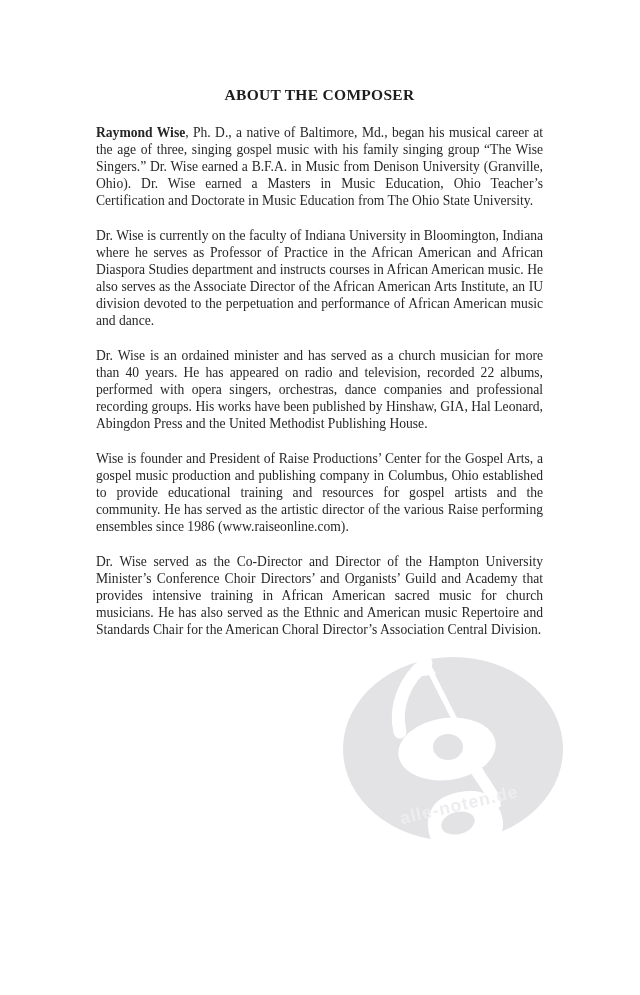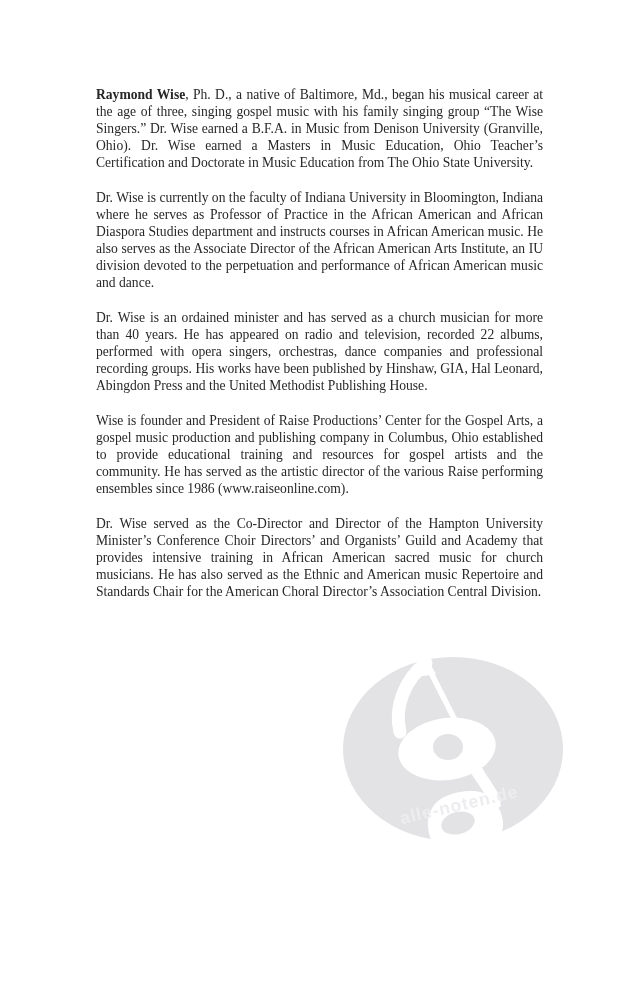--- a/index.html
+++ b/index.html
@@ -58,20 +58,21 @@
     width: 230px;
     height: 215px;
   }
 </style>
 </head>
 <body>
 
 <div class="page">
 
   <div class="content">
+    <h1 class="doc-title">ABOUT THE COMPOSER</h1>
 
     <p class="para"><span class="lead">Raymond Wise</span><span>, Ph. D., a native of Baltimore, Md., began his musical career at the age of three, singing gospel music with his family singing group “The Wise Singers.” Dr. Wise earned a B.F.A. in Music from Denison University (Granville, Ohio). Dr. Wise earned a Masters in Music Education, Ohio Teacher’s Certification and Doctorate in Music Education from The Ohio State University.</span></p>
 
     <p class="para"><span class="lead"></span><span>Dr. Wise is currently on the faculty of Indiana University in Bloomington, Indiana where he serves as Professor of Practice in the African American and African Diaspora Studies department and instructs courses in African American music. He also serves as the Associate Director of the African American Arts Institute, an IU division devoted to the perpetuation and performance of African American music and dance.</span></p>
 
     <p class="para"><span class="lead"></span><span>Dr. Wise is an ordained minister and has served as a church musician for more than 40 years. He has appeared on radio and television, recorded 22 albums, performed with opera singers, orchestras, dance companies and professional recording groups. His works have been published by Hinshaw, GIA, Hal Leonard, Abingdon Press and the United Methodist Publishing House.</span></p>
 
     <p class="para"><span class="lead"></span><span>Wise is founder and President of Raise Productions’ Center for the Gospel Arts, a gospel music production and publishing company in Columbus, Ohio established to provide educational training and resources for gospel artists and the community. He has served as the artistic director of the various Raise performing ensembles since 1986 (www.raiseonline.com).</span></p>
 
     <p class="para"><span class="lead"></span><span>Dr. Wise served as the Co-Director and Director of the Hampton University Minister’s Conference Choir Directors’ and Organists’ Guild and Academy that provides intensive training in African American sacred music for church musicians. He has also served as the Ethnic and American music Repertoire and Standards Chair for the American Choral Director’s Association Central Division.</span></p>

